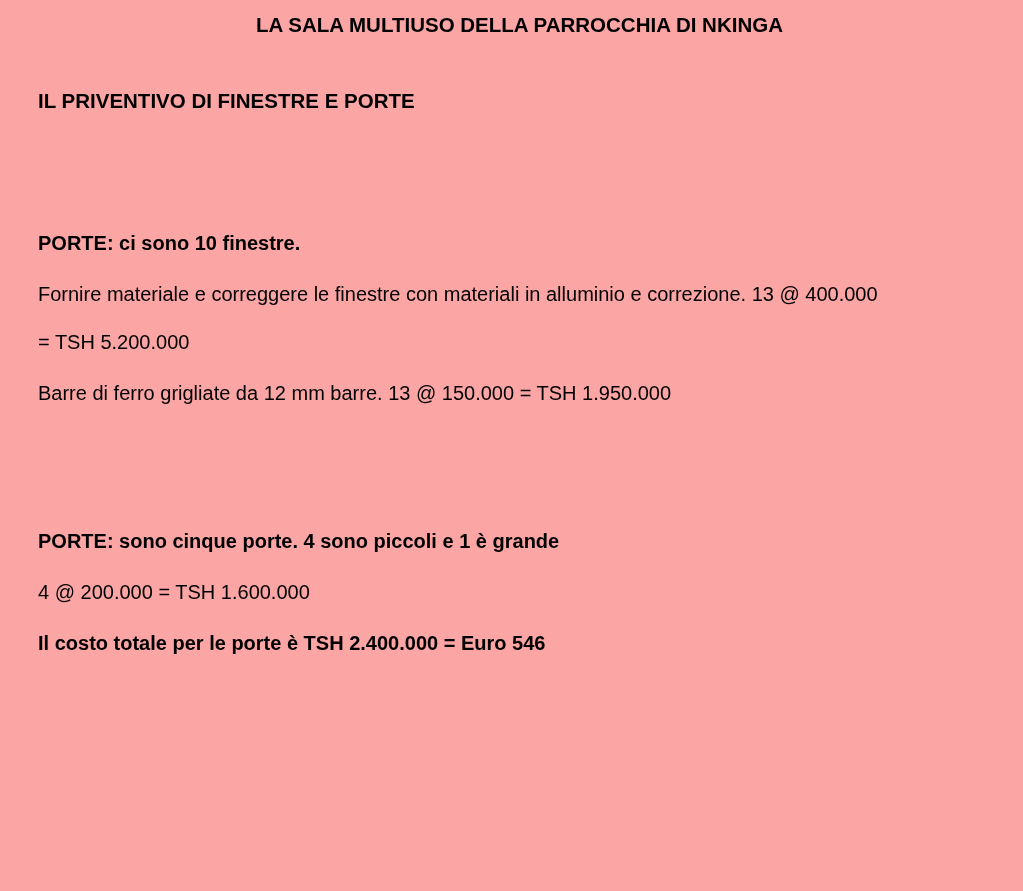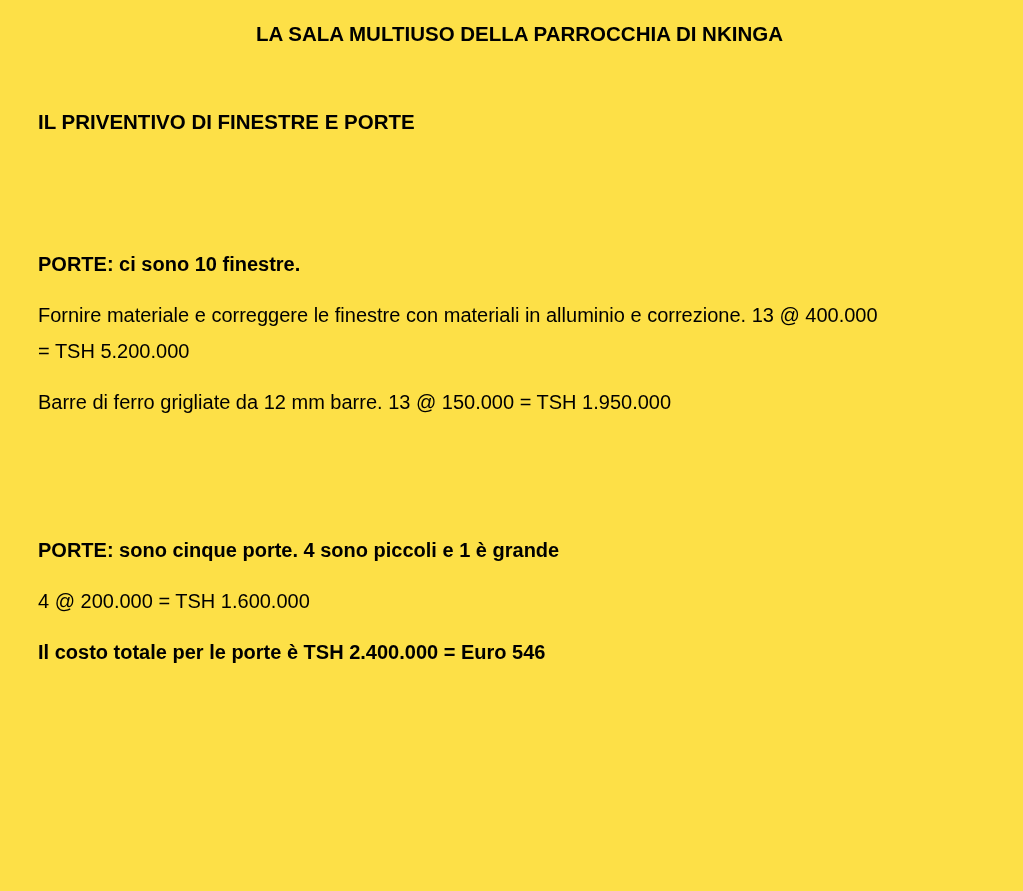--- a/index.html
+++ b/index.html
@@ -4,53 +4,54 @@
 <style>
   html, body {
     margin: 0;
     padding: 0;
     background: #ffffff;
   }
   .page {
     position: relative;
     width: 1023px;
     height: 891px;
-    background: #fde047;
+    background: #fca5a5;
     color: #000000;
     font-family: "Liberation Sans", "DejaVu Sans", sans-serif;
     font-size: 20px;
     line-height: 36px;
     box-sizing: border-box;
-    padding: 16px 22px 0 38px;
+    padding: 7px 22px 0 38px;
     overflow: hidden;
   }
   .para {
     margin: 0 0 15px 0;
   }
   .bold {
     font-weight: bold;
   }
   .doc-title {
     text-align: center;
     font-weight: bold;
     font-size: 20.5px;
   }
   .doc-subtitle {
-    margin-top: 52px;
+    margin-top: 40px;
     font-weight: bold;
     font-size: 20.5px;
   }
   .section-heading-1 {
     margin-top: 106px;
   }
   .section-heading-2 {
     margin-top: 112px;
   }
   .line {
     white-space: nowrap;
+    margin-top: 12px;
   }
 </style>
 </head>
 <body>
 
 <div class="page">
 
   <div class="para doc-title">LA SALA MULTIUSO DELLA PARROCCHIA DI NKINGA</div>
 
   <div class="para doc-subtitle">IL PRIVENTIVO DI FINESTRE E PORTE</div>

